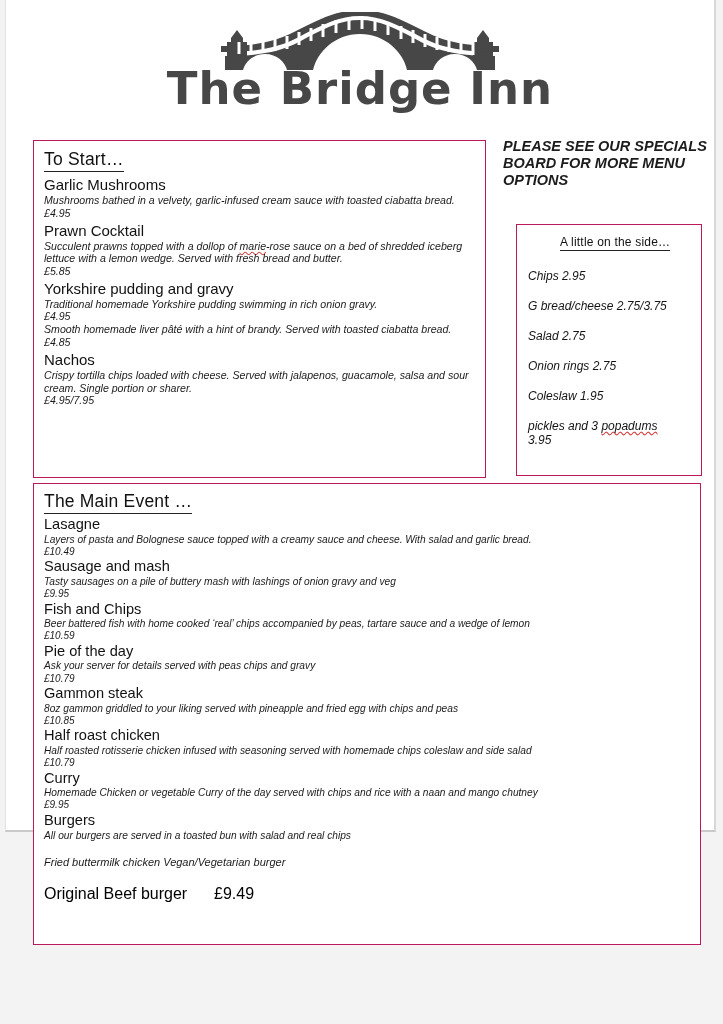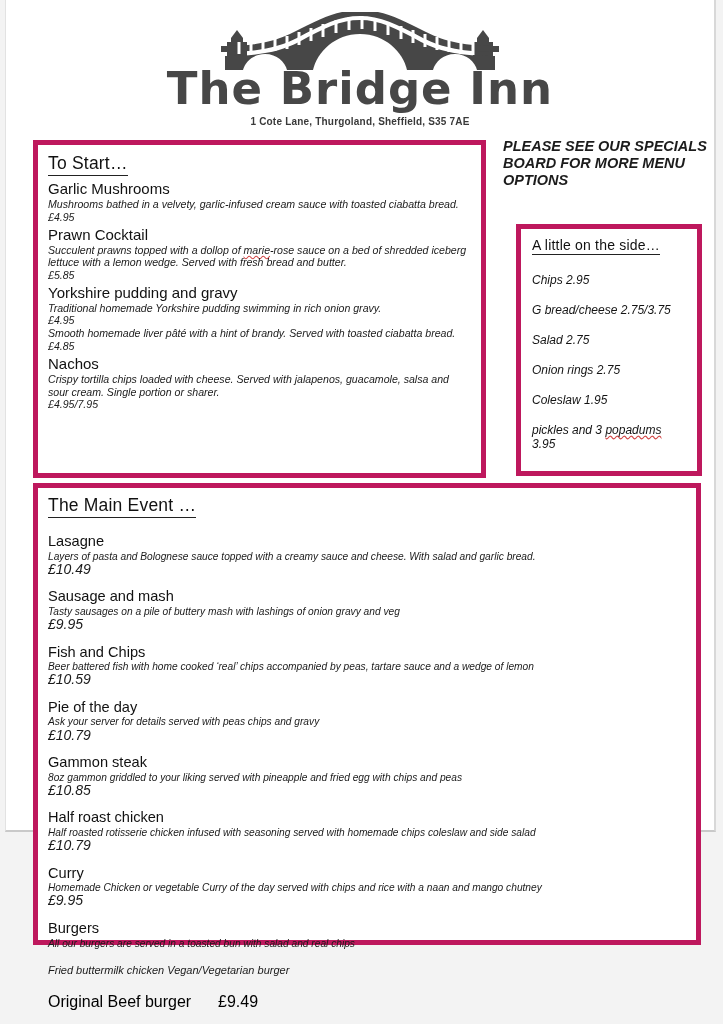--- a/index.html
+++ b/index.html
@@ -48,21 +48,21 @@
     font-family: "Liberation Sans", sans-serif;
     font-weight: bold;
     font-size: 10px;
     color: #3a3a3a;
     margin-top: 5px;
     letter-spacing: 0.2px;
   }
 
   
   .box {
-    border: 5px solid #be185d;
+    border: 1px solid #be185d;
     box-sizing: border-box;
     background: #fff;
   }
 
   .starters-box {
     position: absolute;
     left: 27px;
     top: 140px;
     width: 453px;
     height: 338px;
@@ -102,21 +102,22 @@
     display: inline-block;
     font-family: "Liberation Sans", sans-serif;
     font-size: 17.5px;
     color: #111;
     border-bottom: 1.5px solid #222;
     padding-bottom: 1px;
     margin-bottom: 2px;
     letter-spacing: 0.2px;
   }
   .side-head {
-    font-size: 14px;
+    font-size: 12px;
+    margin-left: 32px;
   }
   .dish-name {
     font-family: "Liberation Sans", sans-serif;
     font-size: 15px;
     color: #111;
     line-height: 18px;
     margin-top: 2px;
   }
   .dish-desc {
     font-family: "Liberation Sans", sans-serif;
@@ -125,23 +126,23 @@
     color: #1a1a1a;
     line-height: 12.6px;
   }
   .dish-price {
     font-family: "Liberation Sans", sans-serif;
     font-style: italic;
     font-size: 10.6px;
     color: #1a1a1a;
     line-height: 13px;
   }
-  .mains-box .dish-name { font-size: 14.6px; line-height: 17.5px; margin-top: 13px; }
+  .mains-box .dish-name { font-size: 14.6px; line-height: 17.5px; margin-top: 0; }
   .mains-box .dish-desc { font-size: 10.2px; line-height: 12.2px; }
-  .mains-box .dish-price { font-size: 14px; line-height: 12.6px; }
+  .mains-box .dish-price { font-size: 10px; line-height: 12.6px; }
 
   .side-item {
     font-family: "Liberation Sans", sans-serif;
     font-style: italic;
     font-size: 12px;
     color: #141414;
     line-height: 14px;
     margin-top: 16px;
   }
   .side-item:first-of-type { margin-top: 14px; }
@@ -217,21 +218,20 @@
           <line x1="194" y1="18" x2="194" y2="31"></line>
           <line x1="206" y1="22" x2="206" y2="35"></line>
           <line x1="218" y1="25" x2="218" y2="38"></line>
           <line x1="230" y1="27" x2="230" y2="40"></line>
           <line x1="242" y1="29" x2="242" y2="42"></line>
           <line x1="254" y1="30" x2="254" y2="43"></line>
         </g>
       </svg>
     </span>
     <div class="logo-title">The Bridge Inn</div>
-    <div class="logo-address">1 Cote Lane, Thurgoland, Sheffield, S35 7AE</div>
   </div>
 
   <div class="box starters-box">
     <div class="section-head">To Start…</div>
 
     <div>
       <div class="dish-name">Garlic Mushrooms</div>
       <div class="dish-desc">Mushrooms bathed in a velvety, garlic-infused cream sauce with toasted ciabatta bread.</div>
       <div class="dish-price">£4.95</div>
     </div>

